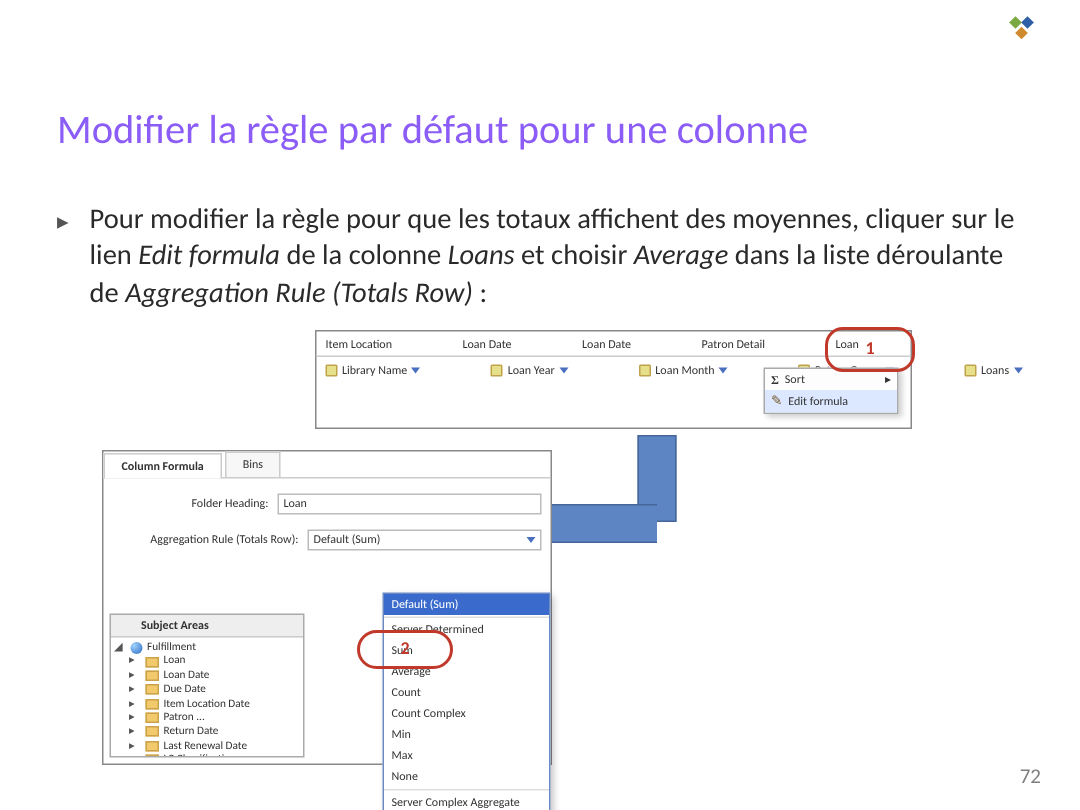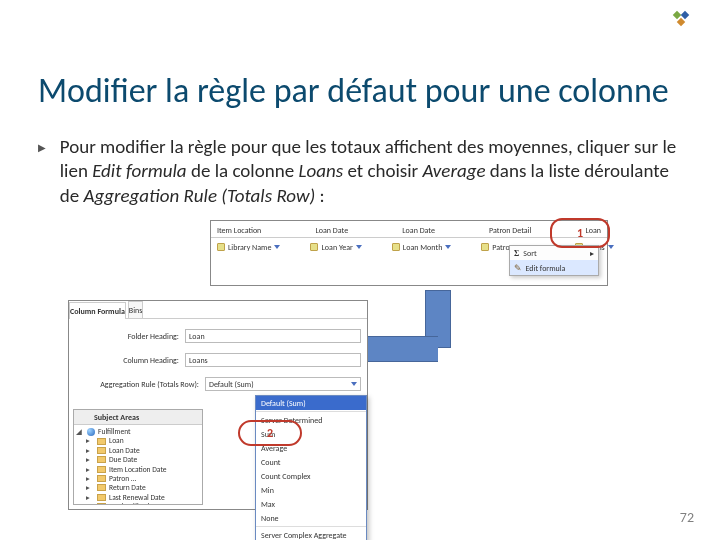--- a/index.html
+++ b/index.html
@@ -5,34 +5,34 @@
   * { box-sizing: border-box; margin: 0; padding: 0; }
   body {
     width: 720px; height: 540px;
     font-family: Calibri, "Segoe UI", Arial, sans-serif;
     background: #fff; color: #222; position: relative;
   }
   .logo { position: absolute; top: 10px; right: 30px; width: 18px; height: 18px; }
   .logo svg { width: 18px; height: 18px; }
   h1 {
     position: absolute; left: 38px; top: 70px;
-    font-size: 34px; font-weight: 400; color: #0c4a6e;
+    font-size: 27px; font-weight: 400; color: #8b5cf6;
   }
   .bullet-row {
     position: absolute; left: 38px; top: 135px; width: 640px;
     display: flex; align-items: flex-start;
   }
   .bullet-mark { font-size: 10px; color: #555; margin-top: 6px; margin-right: 14px; flex: 0 0 auto; }
   .bullet-text { font-size: 19px; line-height: 1.28; color: #2a2a2a; }
   .bullet-text .em { font-style: italic; }
   .shot1 {
     position: absolute; left: 210px; top: 220px; width: 398px; height: 66px;
     border: 1px solid #888; background: #fff; font-size: 8px; color: #333;
   }
-  .tabs-row { display: flex; gap: 30px; padding: 4px 6px 2px 6px; border-bottom: 1px solid #ccc; white-space: nowrap; justify-content: space-between; }
+  .tabs-row { display: flex; gap: 47px; padding: 4px 6px 2px 6px; border-bottom: 1px solid #ccc; white-space: nowrap; }
   .tabs-row .col { display: flex; align-items: center; gap: 3px; }
   .menu-icon { width: 8px; height: 8px; background: #e6e08a; border: 1px solid #bfa24a; border-radius: 1px; display: inline-block; }
   .drop-arrow { width: 0; height: 0; border-left: 3px solid transparent; border-right: 3px solid transparent; border-top: 4px solid #4a6fbf; display: inline-block; }
   .small-popup {
     position: absolute; right: 8px; top: 24px; width: 90px;
     border: 1px solid #aaa; background: #fdfdfd;
     box-shadow: 2px 2px 4px rgba(0,0,0,.2);
     font-size: 8px;
   }
   .small-popup .item { display: flex; align-items: center; gap: 4px; padding: 2px 4px; }
@@ -45,21 +45,21 @@
     display: flex; align-items: center; justify-content: center;
     color: #c0392b; font-weight: bold; font-size: 12px;
     background: rgba(255,255,255,0);
   }
   .circle1 { top: 218px; right: 110px; width: 60px; height: 30px; }
   .shot2 {
     position: absolute; left: 68px; top: 300px; width: 300px; height: 210px;
     border: 1px solid #888; background: #fff; font-size: 8px; color: #333;
   }
   .tabs2 { display: flex; border-bottom: 1px solid #ccc; }
-  .tabs2 .tab { padding: 3px 0; border: 1px solid #ccc; border-bottom: none; margin-right: 2px; background: #f7f7f7; }
+  .tabs2 .tab { padding: 3px 11px; border: 1px solid #ccc; border-bottom: none; margin-right: 2px; background: #f7f7f7; }
   .tabs2 .tab.active { background: #fff; font-weight: bold; position: relative; top: 1px; }
   .form-row { display: flex; align-items: center; margin: 10px 6px; }
   .form-row .lbl { width: 110px; text-align: right; padding-right: 6px; color: #333; }
   .form-row .val { flex: 1; border: 1px solid #bbb; padding: 1px 3px; background: #fff; }
   .checkrow { margin-left: 116px; font-size: 8px; display: flex; align-items: center; gap: 4px; color: #444; }
   .checkrow input { width: 9px; height: 9px; }
   .dropdown-open {
     position: absolute; left: 186px; top: 94px; width: 112px;
     border: 1px solid #6a8ac1; background: #fff;
     box-shadow: 2px 2px 5px rgba(0,0,0,.25); font-size: 8px;
@@ -189,24 +189,20 @@
 </div>
 
 <div class="shot2">
   <div class="tabs2">
     <div class="tab active">Column Formula</div>
     <div class="tab">Bins</div>
   </div>
   <div class="form-row">
     <span class="lbl">Folder Heading:</span>
     <span class="val">Loan</span>
-  </div>
-  <div class="form-row">
-    <span class="lbl">Column Heading:</span>
-    <span class="val">Loans</span>
   </div>
   <div class="form-row" style="margin-top:6px;">
     <span class="lbl" style="width:130px;">Aggregation Rule (Totals Row):</span>
     <span class="val" style="display:flex;align-items:center;justify-content:space-between;">
         <span>Default (Sum)</span>
         <span class="drop-arrow"></span>
       </span>
   </div>
 
   <span class="lbl-avail">Available</span>

